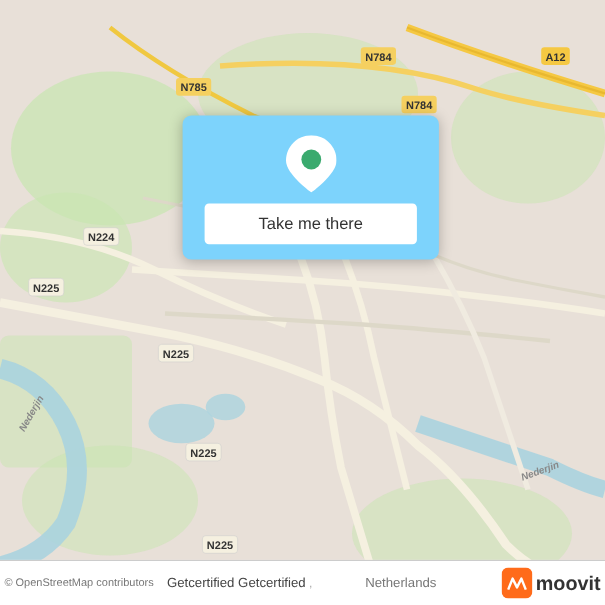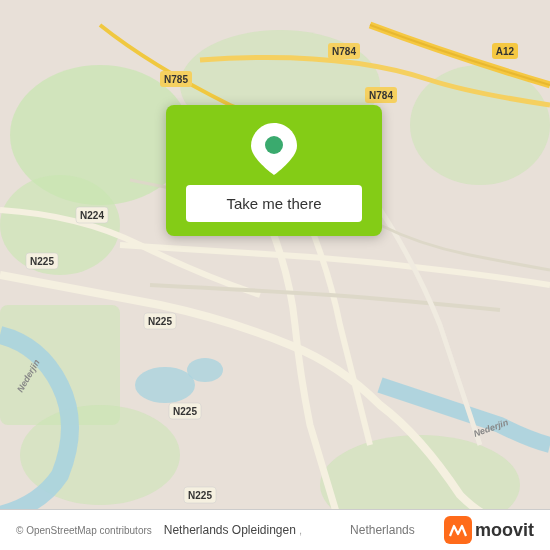--- a/index.html
+++ b/index.html
@@ -24,22 +24,22 @@
       position: absolute;
       top: 0; left: 0;
       width: 100%; height: 100%;
     }
 
     
     #popup-card {
       position: absolute;
       top: 105px;
       left: 166px;
-      width: 216px;
-      background: #84cc16;
+      width: 233px;
+      background: #7dd3fc;
       border-radius: 8px;
       display: flex;
       flex-direction: column;
       align-items: center;
       padding: 18px 20px 14px 20px;
       box-shadow: 0 2px 12px rgba(0,0,0,0.25);
     }
 
     #pin-icon {
       width: 46px;
@@ -61,21 +61,21 @@
     }
 
     
     #footer-bar {
       position: absolute;
       bottom: 0;
       left: 0;
       width: 100%;
       background: white;
       border-top: 1px solid #ccc;
-      padding: 6px 16px;
+      padding: 6px 4px;
       display: flex;
       align-items: center;
       justify-content: space-between;
     }
 
     #footer-left {
       display: flex;
       align-items: center;
       gap: 4px;
       font-size: 11px;
@@ -207,21 +207,21 @@
       <circle cx="23" cy="22" r="9" fill="#3aaa6e"></circle>
     </svg>
 
     <button id="take-me-there-btn">Take me there</button>
   </div>
 
   <div id="footer-bar">
     <div id="footer-left">
       <span id="osm-credit">© OpenStreetMap contributors</span>
       <span style="margin-left:8px;">
-        <span id="location-name">Netherlands Opleidingen</span>
+        <span id="location-name">Getcertified Getcertified</span>
         <span style="color:#aaa;">, </span>
         <span id="location-country">Netherlands</span>
       </span>
     </div>
     <div id="footer-right">
       <div id="moovit-logo">
 
         <svg id="moovit-icon" viewBox="0 0 28 28">
           <rect width="28" height="28" rx="6" fill="#FF6B1A"></rect>
           <path d="M 6 20 L 10 10 L 14 18 L 18 10 L 22 20" fill="none" stroke="white" stroke-width="2.2" stroke-linejoin="round"></path>

